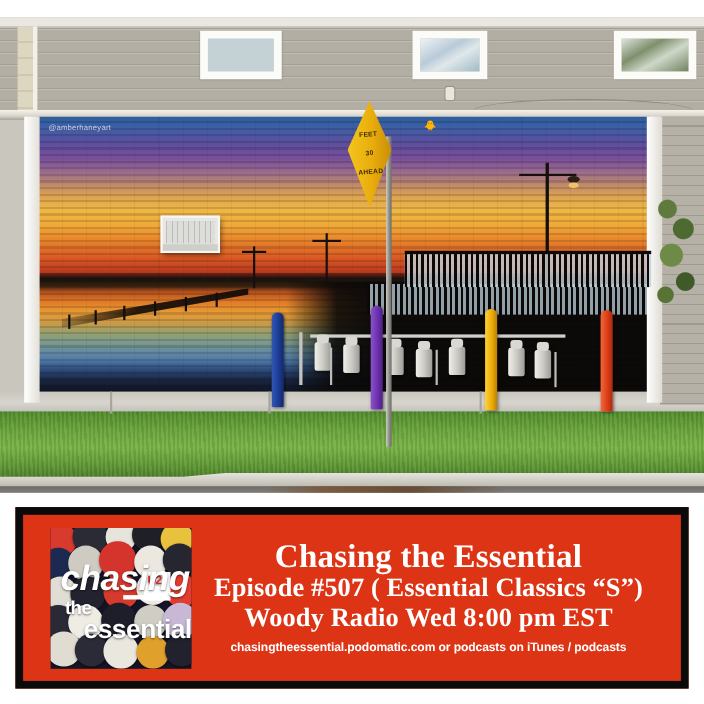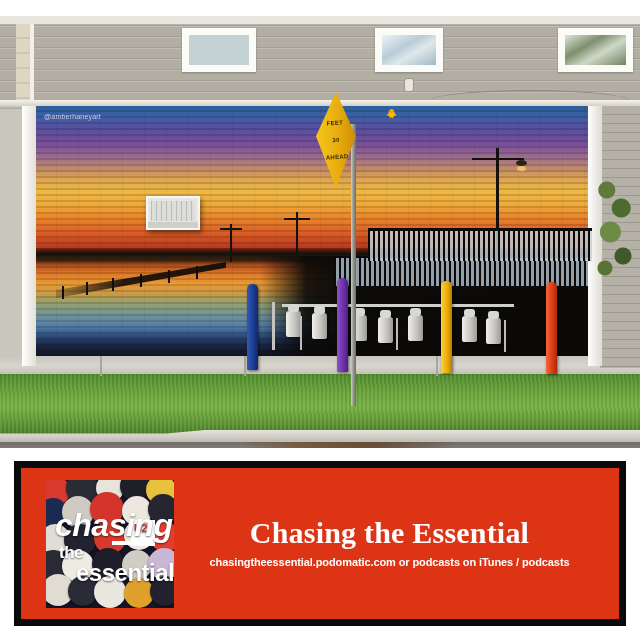--- a/index.html
+++ b/index.html
@@ -580,17 +580,19 @@
         </div>
         <div class="lw-underline"></div>
         <div class="lw-chasing">chasing</div>
         <div class="lw-the">the</div>
         <div class="lw-essential">essential</div>
       </div>
     </div>
 
     <div class="panel-text">
       <div class="line-title">Chasing the Essential</div>
+      <div class="line-episode">Episode #507 ( Essential Classics “S”)</div>
+      <div class="line-station">Woody Radio    Wed 8:00 pm EST</div>
       <div class="line-url">chasingtheessential.podomatic.com  or podcasts on iTunes / podcasts</div>
     </div>
 
   </div>
 </div>
 
 </body></html>

